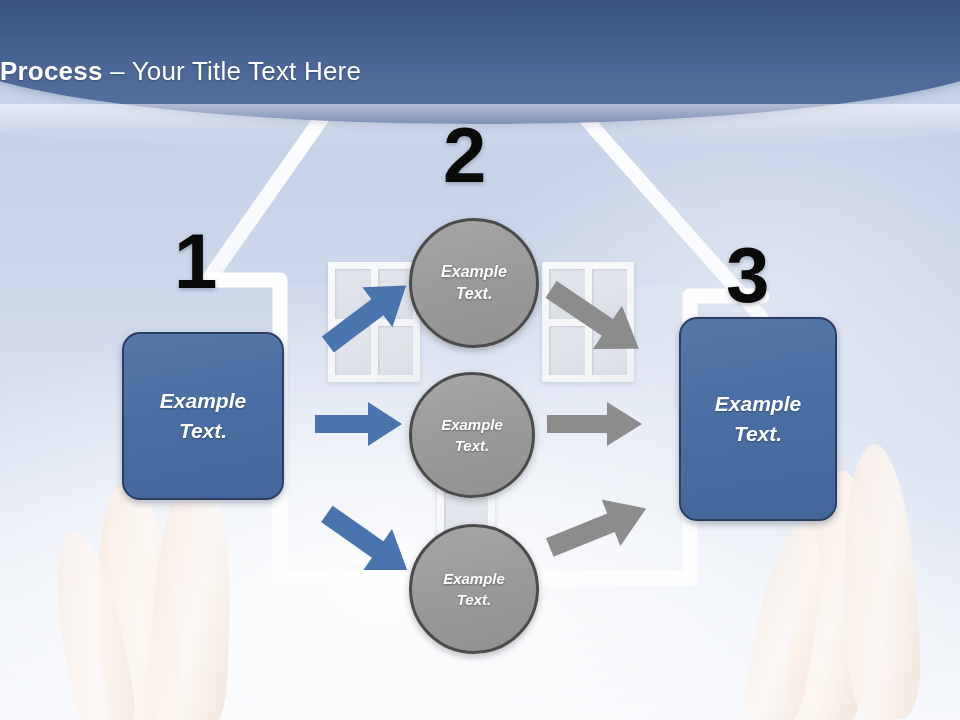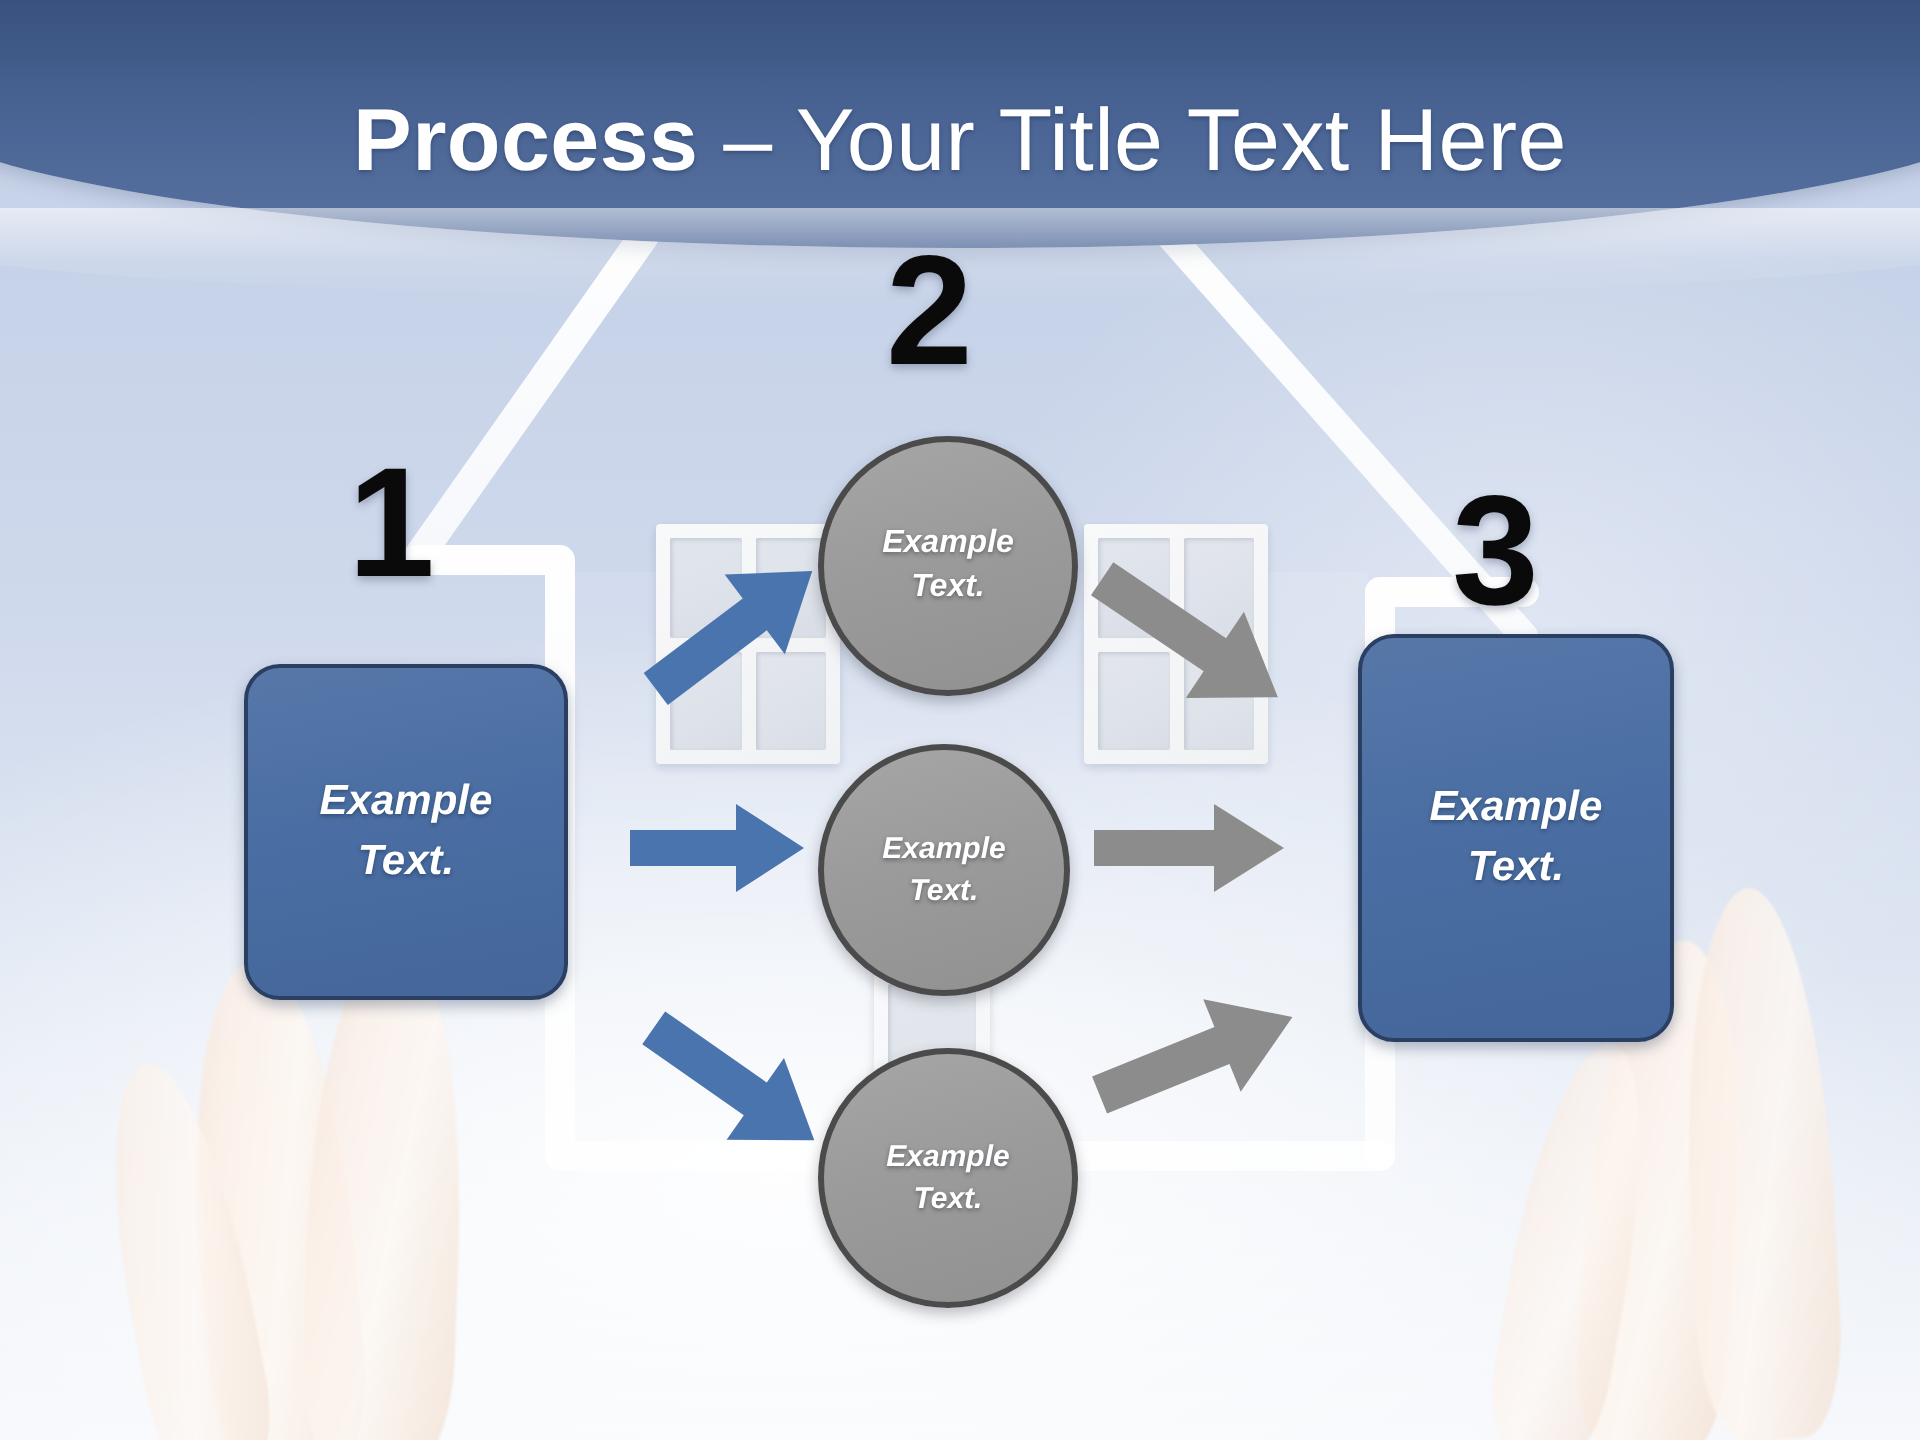--- a/index.html
+++ b/index.html
@@ -60,22 +60,22 @@
     background: linear-gradient(180deg, rgba(255,255,255,0.55) 0%, rgba(255,255,255,0.14) 55%, rgba(255,255,255,0.0) 100%);
     border-bottom-left-radius: 50% 70%;
     border-bottom-right-radius: 50% 70%;
     pointer-events: none;
   }
   .title {
     position: absolute;
     left: 0;
     top: 50px;
     width: 960px;
-    text-align: center;
-    font-size: 44px;
+    text-align: left;
+    font-size: 26px;
     line-height: 42px;
     color: #ffffff;
     letter-spacing: 0.2px;
     white-space: nowrap;
     text-shadow: 0 1px 2px rgba(15,30,60,0.35);
   }
   .title .t-bold { font-weight: bold; }
   .title .t-dash { font-weight: normal; }
   .title .t-rest { font-weight: normal; }
 

